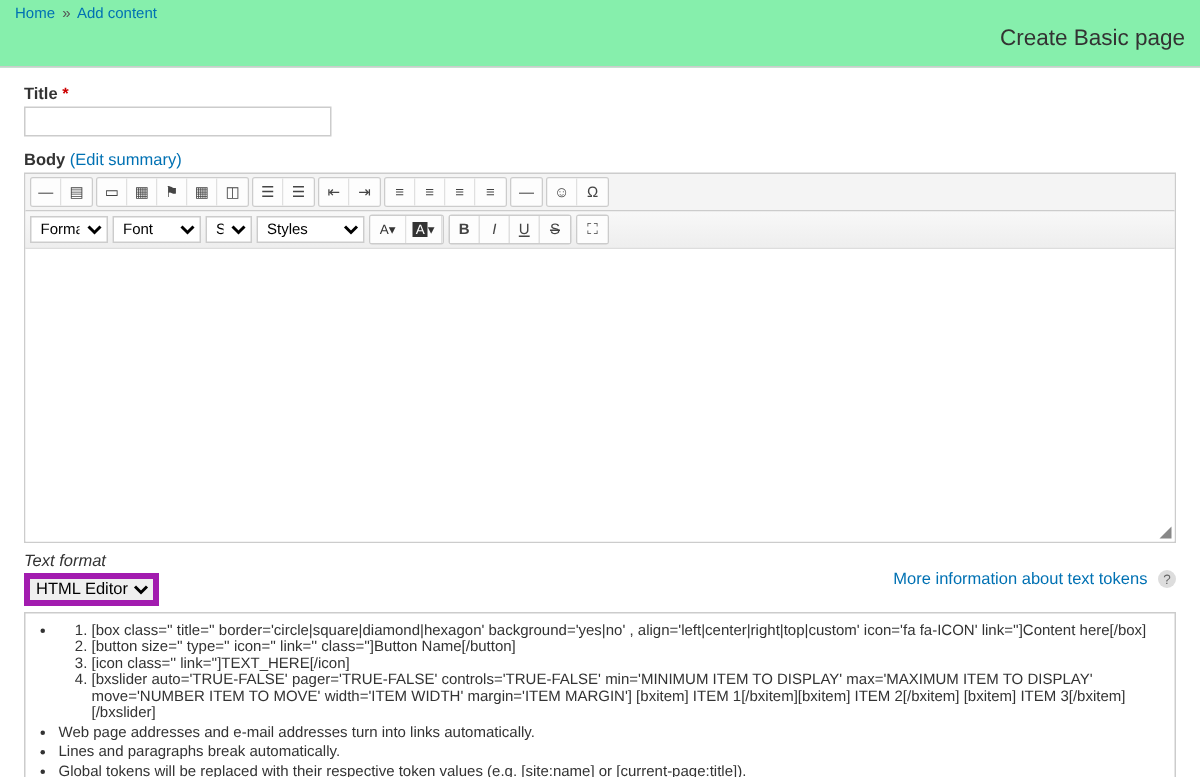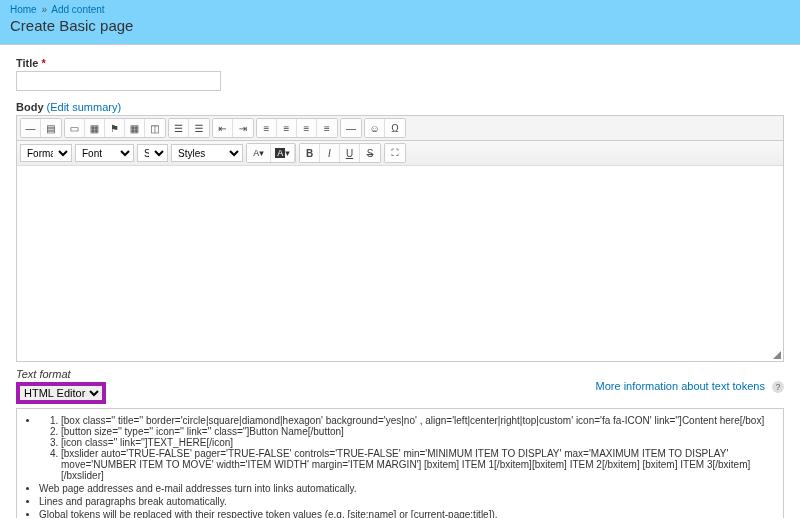--- a/index.html
+++ b/index.html
@@ -1,21 +1,21 @@
 <!DOCTYPE html>
 <html><head>
 <meta charset="utf-8">
 <style>
 * { box-sizing: border-box; margin: 0; padding: 0; }
 body { font-family: "Lucida Grande", Arial, sans-serif; font-size: 11px; color: #333; background: #fff; }
-.header-bar { background: #7dd3fc; border-bottom: 1px solid #ccc; padding: 4px 10px 10px 10px; }
+.header-bar { background: #86efac; border-bottom: 1px solid #ccc; padding: 4px 10px 10px 10px; }
 .breadcrumb { font-size: 10px; color: #0071B3; }
 .breadcrumb a { color: #0071B3; text-decoration: none; }
 .breadcrumb .sep { color: #555; margin: 0 2px; }
-h1.page-title { font-size: 15px; font-weight: normal; color: #333; margin-top: 2px; }
+h1.page-title { font-size: 15px; font-weight: normal; color: #333; margin-top: 2px; text-align: right; }
 .content { padding: 12px 16px; }
 .form-item { margin-bottom: 10px; }
 .form-item label { display: block; font-weight: bold; font-size: 11px; margin-bottom: 2px; }
 .required { color: #c00; }
 input.title-input { width: 205px; padding: 2px; border: 1px solid #ccc; background:#fff; font-size: 12px; }
 .body-label { font-weight: bold; font-size: 11px; }
 .edit-summary { color: #0071B3; font-weight: normal; cursor: pointer; }
 .editor-wrap { border: 1px solid #ccc; margin-top: 2px; }
 .toolbar { background: #f4f4f4; border-bottom: 1px solid #ccc; padding: 2px 3px; display:flex; flex-wrap:wrap; gap:2px; align-items:center; }
 .grp { display: inline-flex; border: 1px solid #ccc; border-radius: 2px; background: #fdfdfd; }

